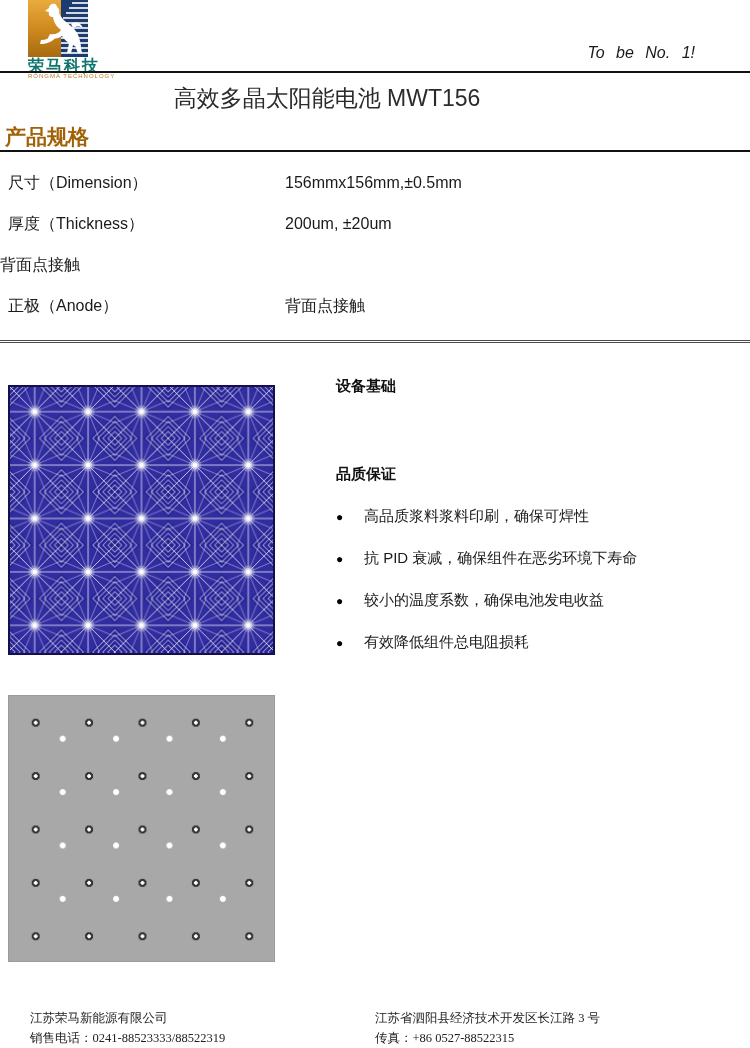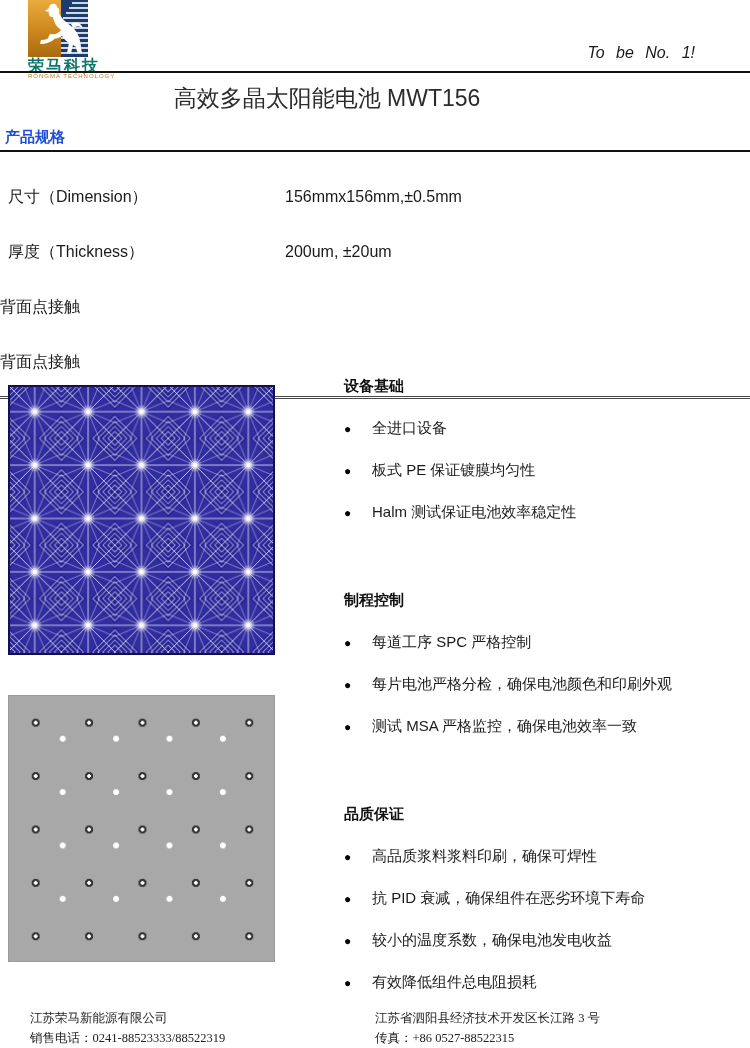--- a/index.html
+++ b/index.html
@@ -11,40 +11,40 @@
   .logo-mark{width:60px;height:57px;display:block;}
   .logo-cn{font-size:16px;font-weight:700;color:#0f766e;letter-spacing:2px;line-height:15px;margin-top:1px;white-space:nowrap;}
   .logo-en{font-size:6px;color:#b97a1e;letter-spacing:1px;line-height:7px;white-space:nowrap;}
   .slogan{position:absolute;right:55px;top:44px;font-size:16px;color:#1a1a1a;word-spacing:7px;font-style:italic;}
 
   
   .page-title{position:absolute;left:0;top:83px;width:654px;text-align:center;font-size:23px;color:#2b2b2b;}
 
   
   .specs{position:absolute;left:0;top:127px;width:750px;}
-  .specs-heading{font-size:15px;font-weight:700;line-height:20px;margin:0 0 0 5px;color:#1d4ed8;}
+  .specs-heading{font-size:21px;font-weight:700;line-height:20px;margin:0 0 0 5px;color:#a16207;}
   .specs-rule{height:2px;background:#111;margin-top:3px;}
-  .spec-row{display:flex;line-height:20px;font-size:16px;margin-top:35px;color:#1a1a1a;}
+  .spec-row{display:flex;line-height:20px;font-size:16px;margin-top:21px;color:#1a1a1a;}
   .spec-row:first-of-type{margin-top:17px;}
   .spec-label{width:277px;padding-left:8px;}
   .spec-value{flex:1;}
   .specs-bottom{height:0;border-top:3px double #4a4a4a;margin-top:24px;}
 
   
   .cell-front{position:absolute;left:8px;top:385px;width:267px;height:270px;}
   .cell-front svg{display:block;}
   .cell-back{position:absolute;left:8px;top:695px;width:267px;height:267px;background:#a8a8a8;border:1px solid #9b9b9b;box-sizing:border-box;
     background-image:radial-gradient(circle,#fdfdfd 0 2px,#333 2px 3.8px,rgba(0,0,0,0) 4.4px);
     background-size:53.4px 53.4px;}
   .cell-back-offset{position:absolute;left:26.7px;top:16px;width:213.6px;height:213.6px;
     background-image:radial-gradient(circle,#ffffff 0 2.6px,rgba(255,255,255,0) 3.4px);
     background-size:53.4px 53.4px;}
 
   
-  .features{position:absolute;left:344px;top:376px;width:400px;}
+  .features{position:absolute;left:336px;top:376px;width:400px;}
   .feature-group + .feature-group{margin-top:68px;}
   .feature-heading{font-size:15px;font-weight:700;line-height:20px;margin:0 0 22px 0;color:#111;}
   .feature-list{list-style:none;margin:0;padding:0;}
   .feature-list li{font-size:15px;line-height:20px;margin-bottom:22px;color:#1a1a1a;position:relative;padding-left:28px;white-space:nowrap;}
   .feature-list li:last-child{margin-bottom:0;}
   .feature-list li::before{content:"●";position:absolute;left:0;top:1px;font-size:12px;color:#000;}
 
   
   .footer{position:absolute;left:0;top:1008px;width:750px;font-family:"Liberation Serif","DejaVu Serif",serif;font-size:12.5px;color:#222;}
   .footer-left{position:absolute;left:30px;top:0;line-height:20px;}
@@ -100,20 +100,21 @@
     <div class="spec-value">156mmx156mm,±0.5mm</div>
   </div>
   <div class="spec-row">
     <div class="spec-label">厚度（Thickness）</div>
     <div class="spec-value">200um, ±20um</div>
   </div>
   <div class="spec-row">
     <div class="spec-value">背面点接触</div>
   </div>
   <div class="spec-row">
+    <div class="spec-label">正极（Anode）</div>
     <div class="spec-value">背面点接触</div>
   </div>
   <div class="specs-bottom"></div>
 </div>
 
 <div class="cell-front">
   <svg width="267" height="270" viewBox="0 0 267 270" xmlns="http://www.w3.org/2000/svg">
     <defs>
       <pattern id="cellpat" width="53.4" height="53.4" patternUnits="userSpaceOnUse">
         <rect width="53.4" height="53.4" fill="#312da0"></rect>
@@ -172,35 +173,22 @@
 </div>
 
 <div class="cell-back">
   <div class="cell-back-offset"></div>
 </div>
 
 <div class="features">
 
   <div class="feature-group">
     <h3 class="feature-heading">设备基础</h3>
-    <ul class="feature-list">
-      <li>全进口设备</li>
-      <li>板式 PE 保证镀膜均匀性</li>
-      <li>Halm 测试保证电池效率稳定性</li>
-    </ul>
-  </div>
-
-  <div class="feature-group">
-    <h3 class="feature-heading">制程控制</h3>
-    <ul class="feature-list">
-      <li>每道工序 SPC 严格控制</li>
-      <li>每片电池严格分检，确保电池颜色和印刷外观</li>
-      <li>测试 MSA 严格监控，确保电池效率一致</li>
-    </ul>
-  </div>
+  </div>
+
 
   <div class="feature-group">
     <h3 class="feature-heading">品质保证</h3>
     <ul class="feature-list">
       <li>高品质浆料浆料印刷，确保可焊性</li>
       <li>抗 PID 衰减，确保组件在恶劣环境下寿命</li>
       <li>较小的温度系数，确保电池发电收益</li>
       <li>有效降低组件总电阻损耗</li>
     </ul>
   </div>

